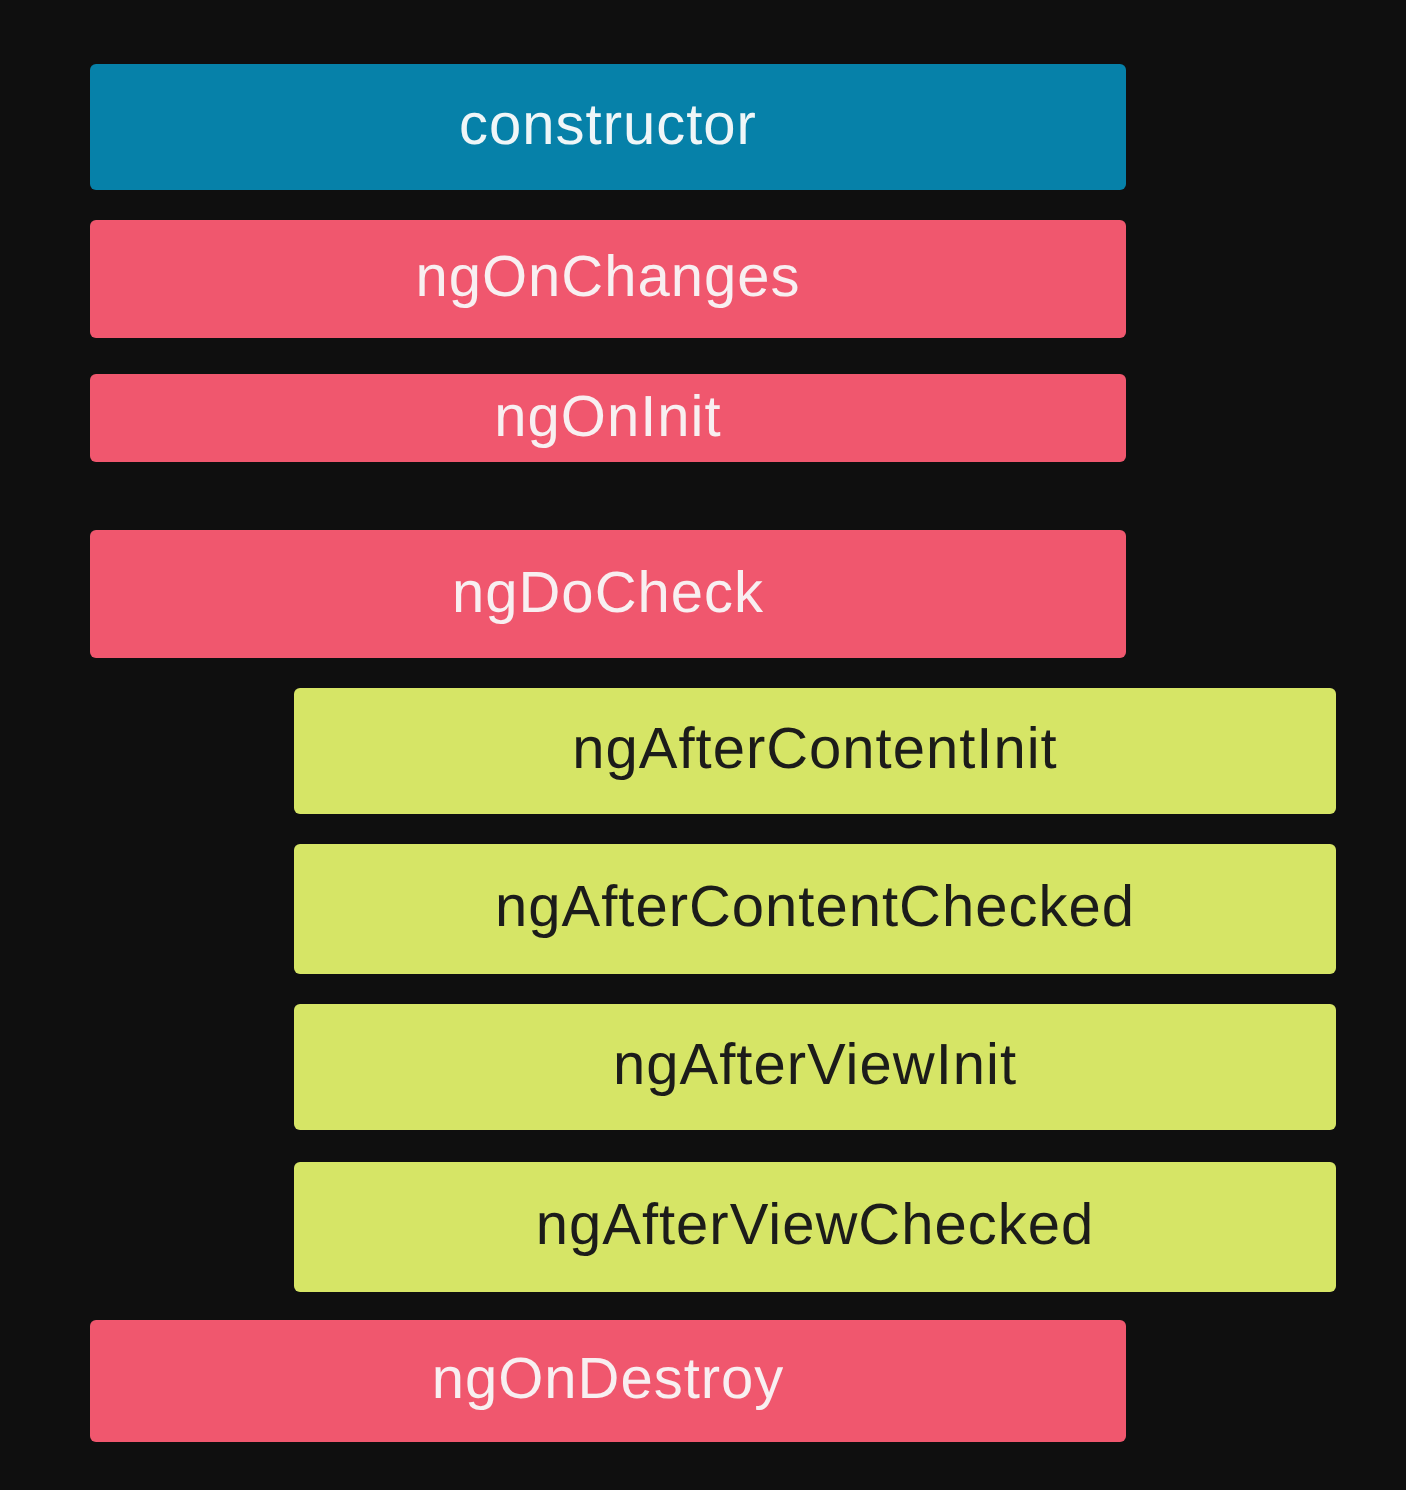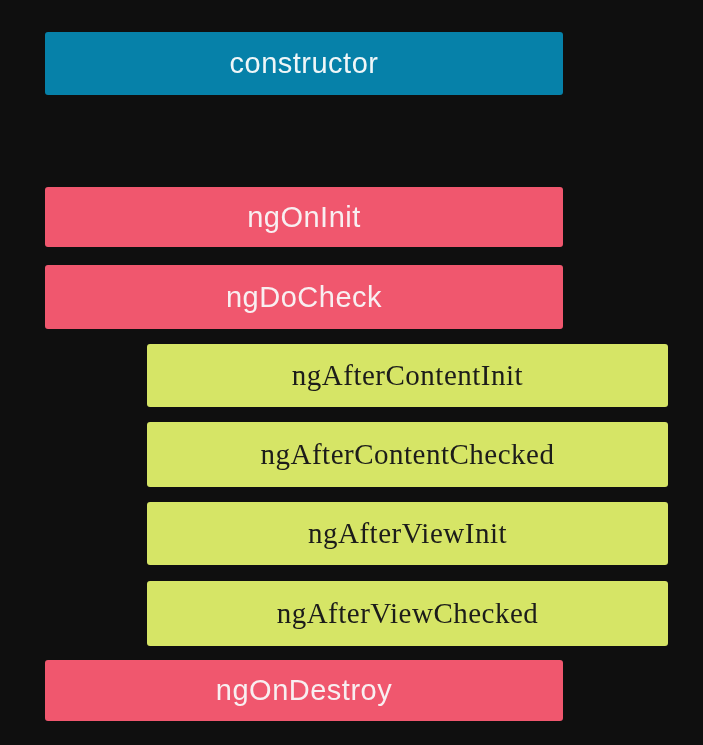--- a/index.html
+++ b/index.html
@@ -24,49 +24,52 @@
     box-sizing: border-box;
   }
   .bar .label {
     font-size: 29px;
     letter-spacing: 0.5px;
     white-space: nowrap;
   }
   
   .bar.teal   { background: #0681a9; }
   .bar.pink   { background: #f0576e; }
-  .bar.yellow { background: #d6e566; font-family: Liberation Serif, serif; }
+  .bar.yellow { background: #d6e566; }
   .bar.teal .label   { color: #eff6f8; }
   .bar.pink .label   { color: #f8eff1; }
   .bar.yellow .label { color: #1c1c1a; }
 
   
   .bar.full   { left: 45px;  width: 518px; }
   .bar.indent { left: 147px; width: 521px; }
 
   
   .slot-1 { top: 32px;  height: 63px; }
   .slot-2 { top: 110px; height: 59px; }
-  .slot-3 { top: 187px; height: 60px; }
+  .slot-3 { top: 187px; height: 44px; }
   .slot-4 { top: 265px; height: 64px; justify-content: center; }
   .slot-5 { top: 344px; height: 63px; }
   .slot-6 { top: 422px; height: 65px; }
   .slot-7 { top: 502px; height: 63px; }
   .slot-8 { top: 581px; height: 65px; }
   .slot-9 { top: 660px; height: 61px; }
 </style>
 </head>
 <body>
 
 <div id="stage">
 
   <div class="bar teal full slot-1">
     <span class="label">constructor</span>
   </div>
 
+  <div class="bar pink full slot-2">
+    <span class="label">ngOnChanges</span>
+  </div>
 
   <div class="bar pink full slot-3">
     <span class="label">ngOnInit</span>
   </div>
 
   <div class="bar pink full slot-4">
     <span class="label">ngDoCheck</span>
   </div>
 
   <div class="bar yellow indent slot-5">

